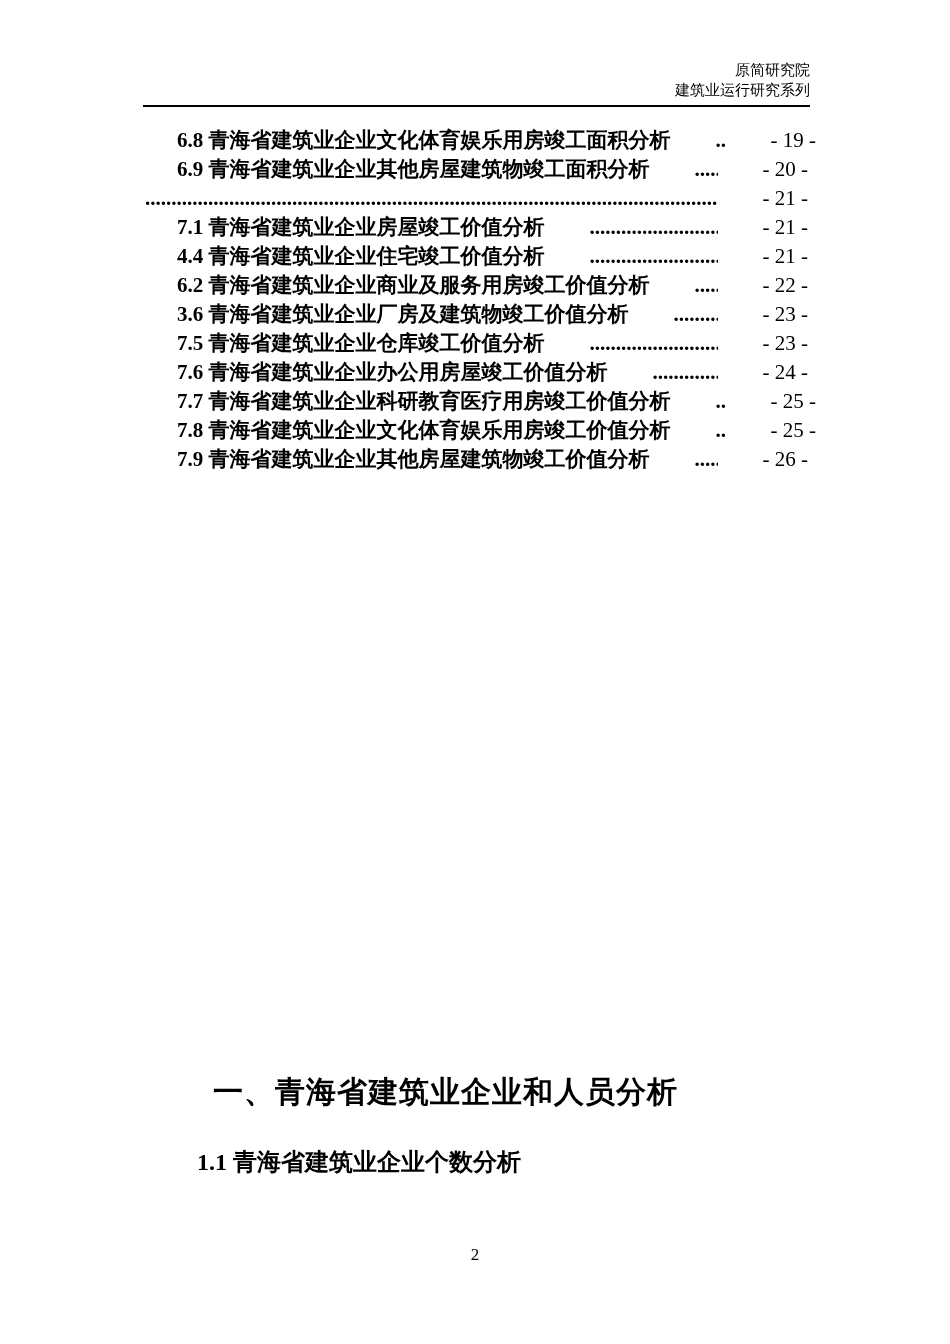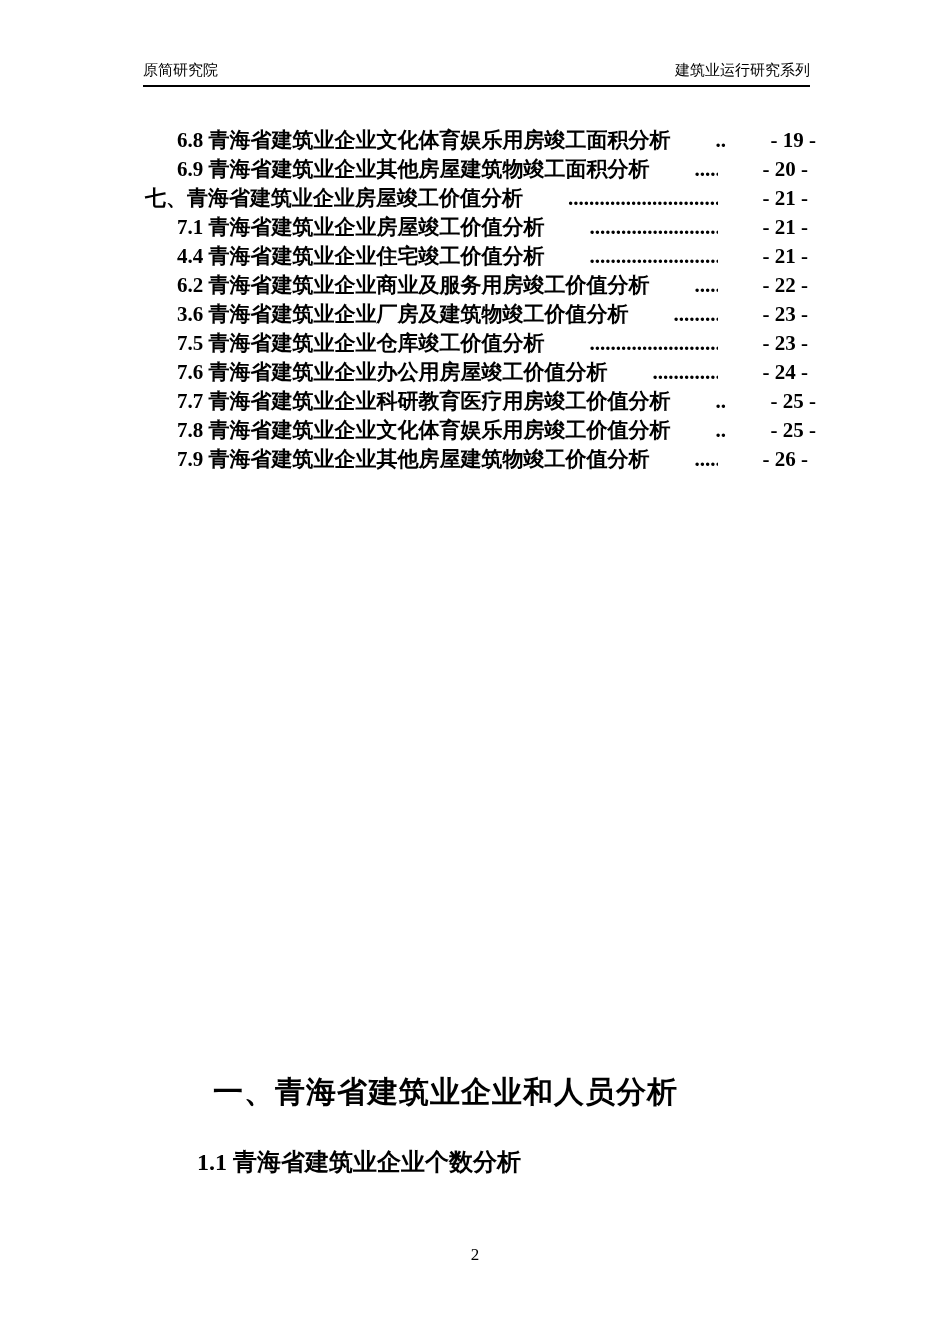--- a/index.html
+++ b/index.html
@@ -23,20 +23,21 @@
     left: 143px;
     width: 667px;
     display: flex;
     justify-content: space-between;
     align-items: flex-end;
     font-family: "Liberation Sans", sans-serif;
     font-size: 15px;
     line-height: 20px;
     border-bottom: 2px solid #000000;
     padding-bottom: 5px;
+    flex-direction: column;
   }
   
   .toc {
     position: absolute;
     top: 126px;
     left: 145px;
     width: 663px;
   }
   .toc-line {
     display: flex;
@@ -55,21 +56,21 @@
     white-space: nowrap;
     min-width: 10px;
     font-weight: 700;
   }
   .toc-dots::after {
     content: "..........................................................................................................................";
   }
   .toc-page {
     flex: 0 0 auto;
     white-space: pre;
-    font-weight: 700;
+    font-weight: 400;
   }
   
   .h1 {
     position: absolute;
     top: 1074px;
     left: 213px;
     margin: 0;
     font-size: 30px;
     line-height: 36px;
     font-weight: 700;
@@ -110,21 +111,20 @@
       <span class="toc-title">6.8 青海省建筑业企业文化体育娱乐用房竣工面积分析</span>
       <span class="toc-dots"></span>
       <span class="toc-page">- 19 -</span>
     </div>
     <div class="toc-line lvl2">
       <span class="toc-title">6.9 青海省建筑业企业其他房屋建筑物竣工面积分析</span>
       <span class="toc-dots"></span>
       <span class="toc-page">- 20 -</span>
     </div>
     <div class="toc-line lvl1">
-      <span class="toc-title">七、青海省建筑业企业房屋竣工价值分析</span>
       <span class="toc-dots"></span>
       <span class="toc-page">- 21 -</span>
     </div>
     <div class="toc-line lvl2">
       <span class="toc-title">7.1 青海省建筑业企业房屋竣工价值分析</span>
       <span class="toc-dots"></span>
       <span class="toc-page">- 21 -</span>
     </div>
     <div class="toc-line lvl2">
       <span class="toc-title">4.4 青海省建筑业企业住宅竣工价值分析</span>

